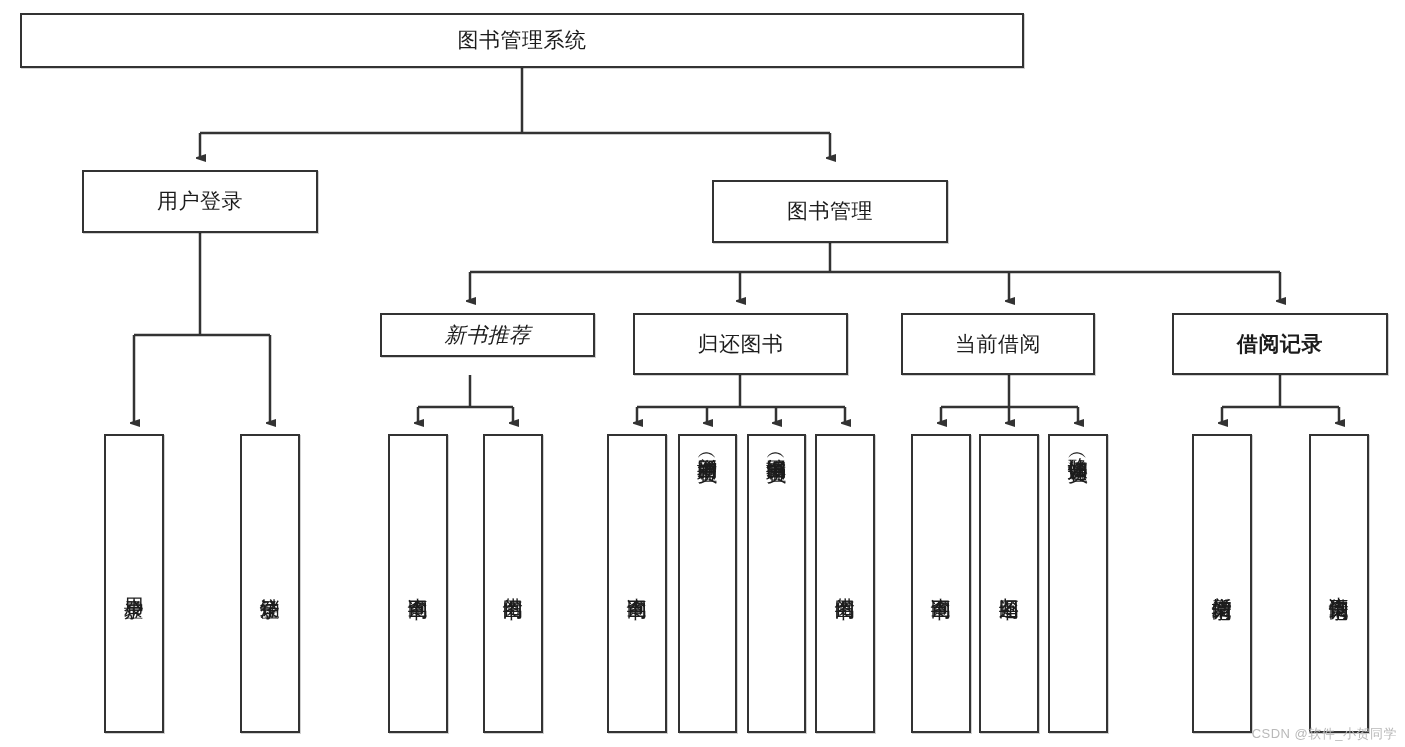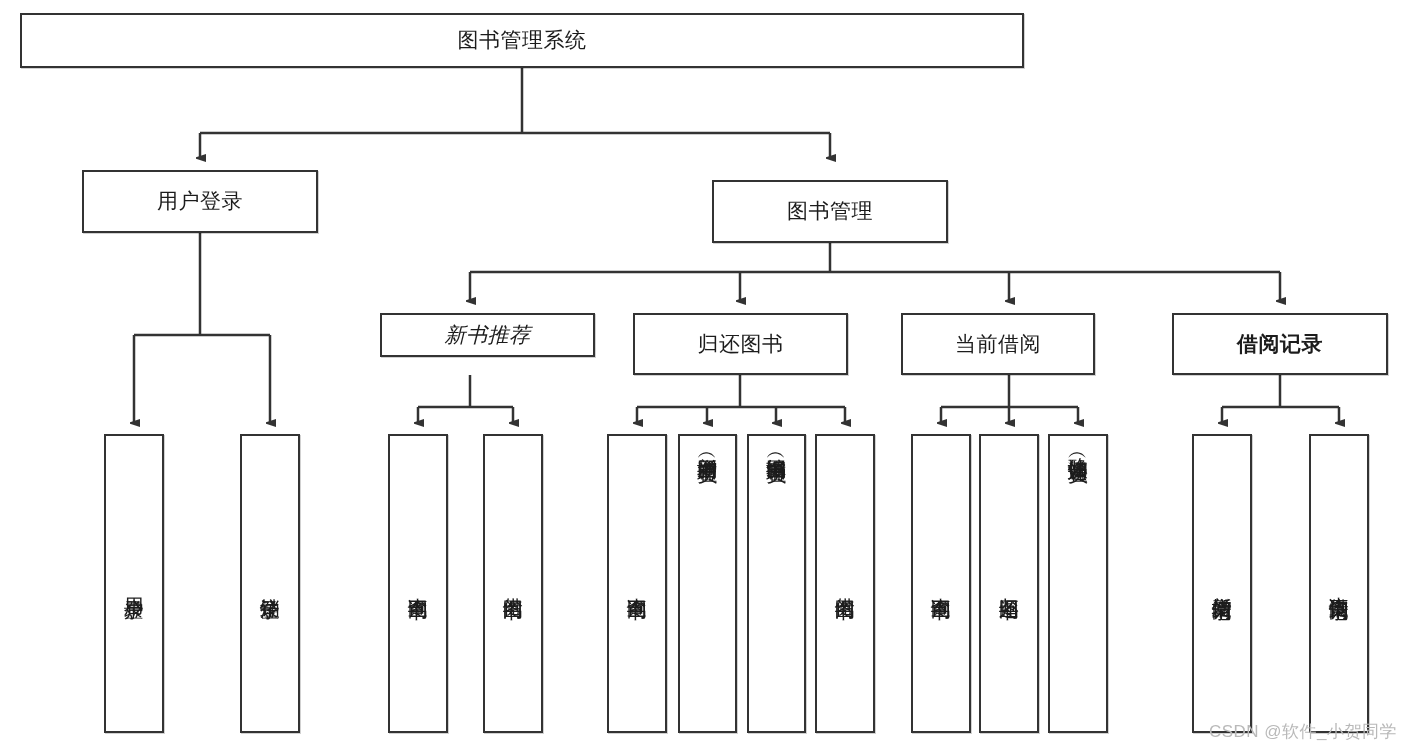--- a/index.html
+++ b/index.html
@@ -59,21 +59,21 @@
     white-space: nowrap;
   }
   .node.leaf.centered {
     align-items: center;
     padding-top: 0;
   }
   #watermark {
     position: absolute;
     right: 8px;
     bottom: 4px;
-    font-size: 17px;
+    font-size: 13px;
     color: #b9b9b9;
     letter-spacing: 0.5px;
     white-space: nowrap;
   }
 </style>
 </head>
 <body>
 
 <div id="diagram">
 

